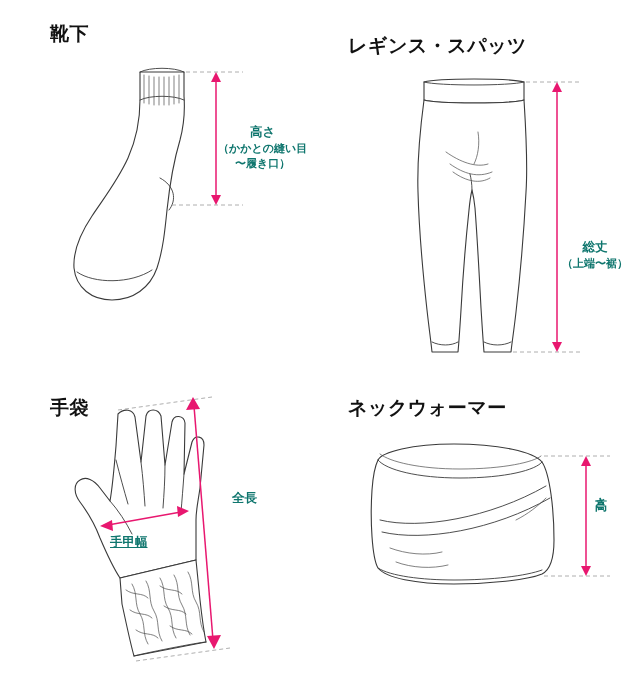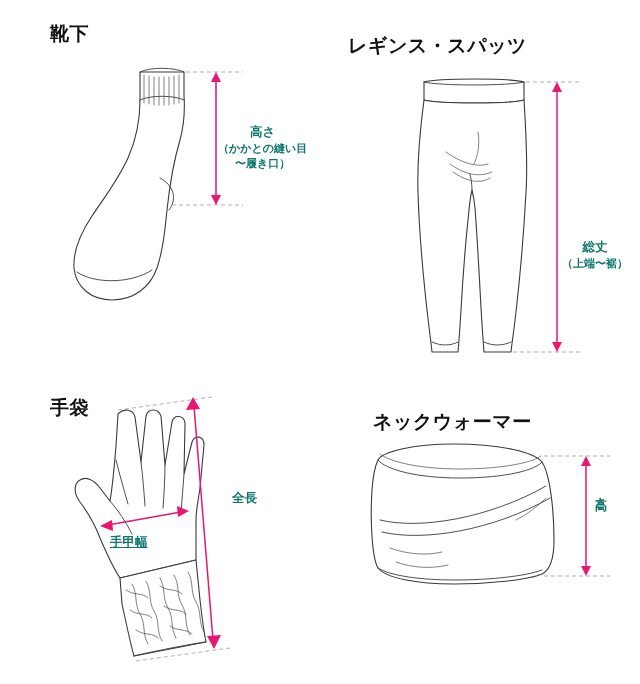--- a/index.html
+++ b/index.html
@@ -27,21 +27,21 @@
   }
   
   #panel-socks      { left: 0px;   top: 0px;   width: 320px; height: 370px; }
   #panel-leggings   { left: 320px; top: 12px;   width: 320px; height: 370px; font-family: Liberation Mono, monospace; }
   #panel-gloves     { left: 0px;   top: 370px; width: 320px; height: 314px; }
   #panel-neckwarmer { left: 320px; top: 370px; width: 320px; height: 314px; }
 
   .title-socks      { position: absolute; left: 50px;  top: 21px; }
   .title-leggings   { position: absolute; left: 28px;  top: 21px; }
   .title-gloves     { position: absolute; left: 50px;  top: 25px; }
-  .title-neckwarmer { position: absolute; left: 28px;  top: 39px; margin-left: 25px; }
+  .title-neckwarmer { position: absolute; left: 28px;  top: 25px; }
 
   svg { position: absolute; left: 0; top: 0; overflow: visible; }
 
   .outline {
     fill: #ffffff;
     stroke: #3a3a3a;
     stroke-width: 1.1;
     stroke-linejoin: round;
     stroke-linecap: round;
   }

